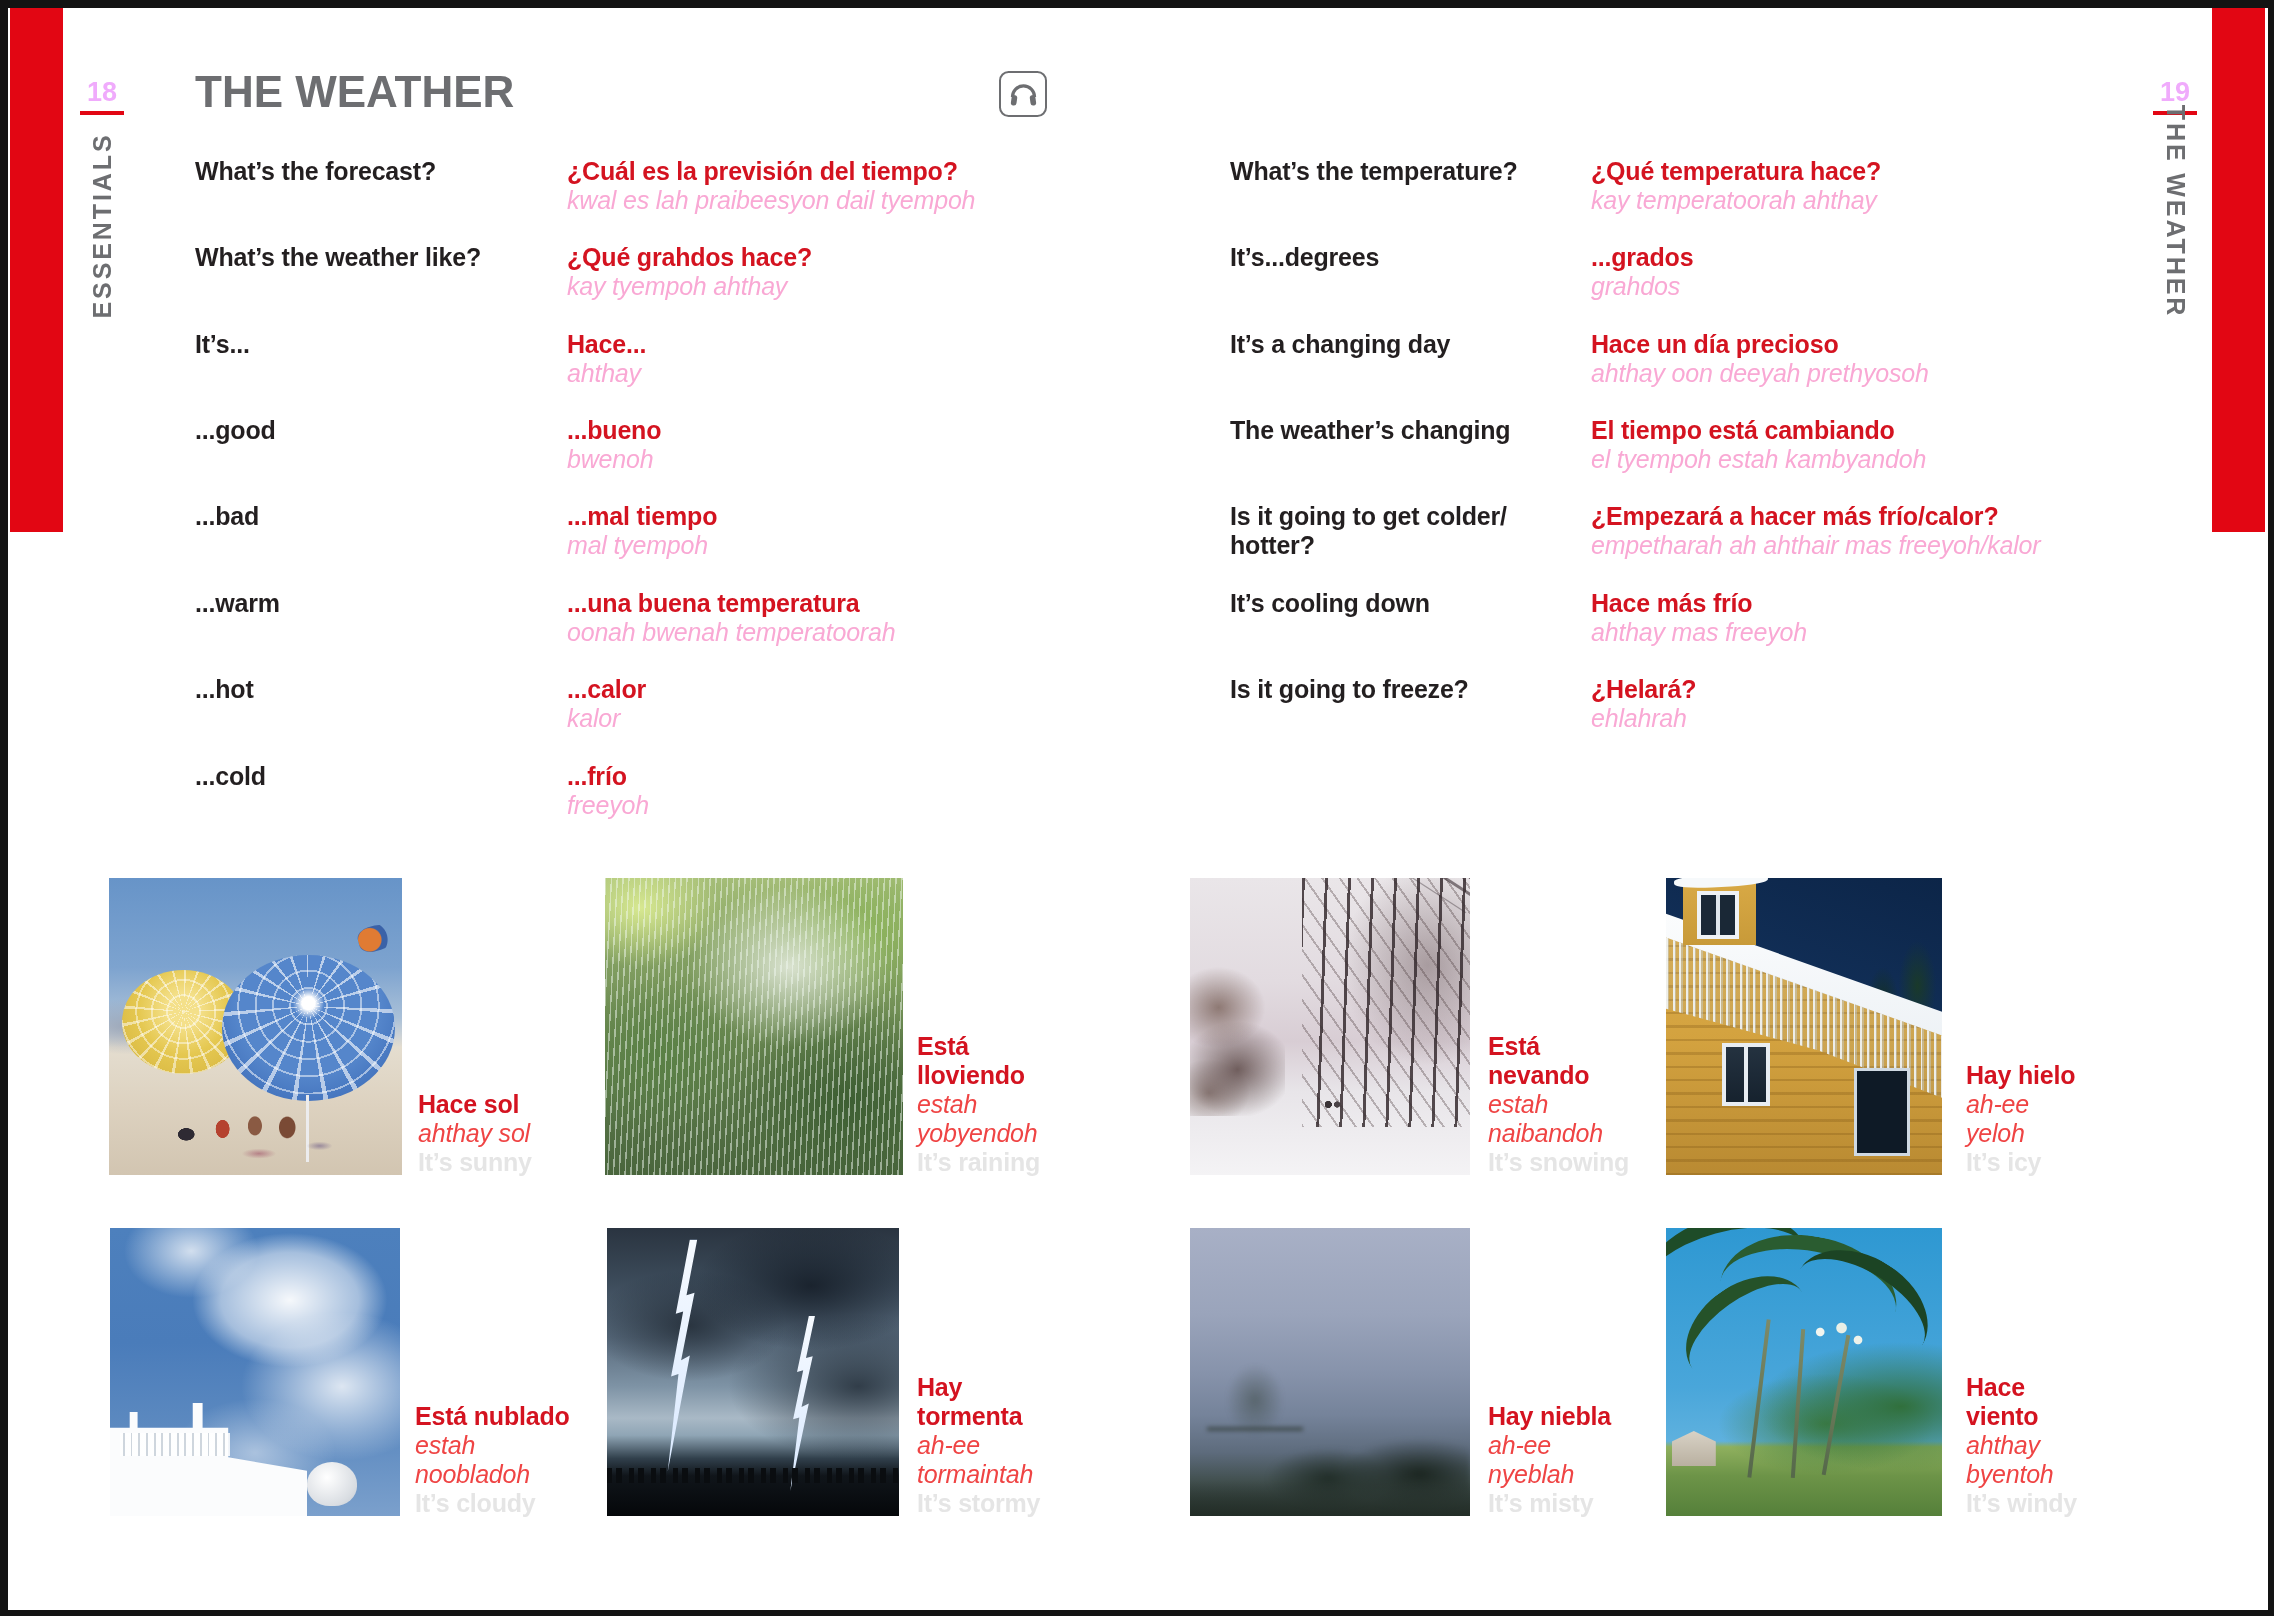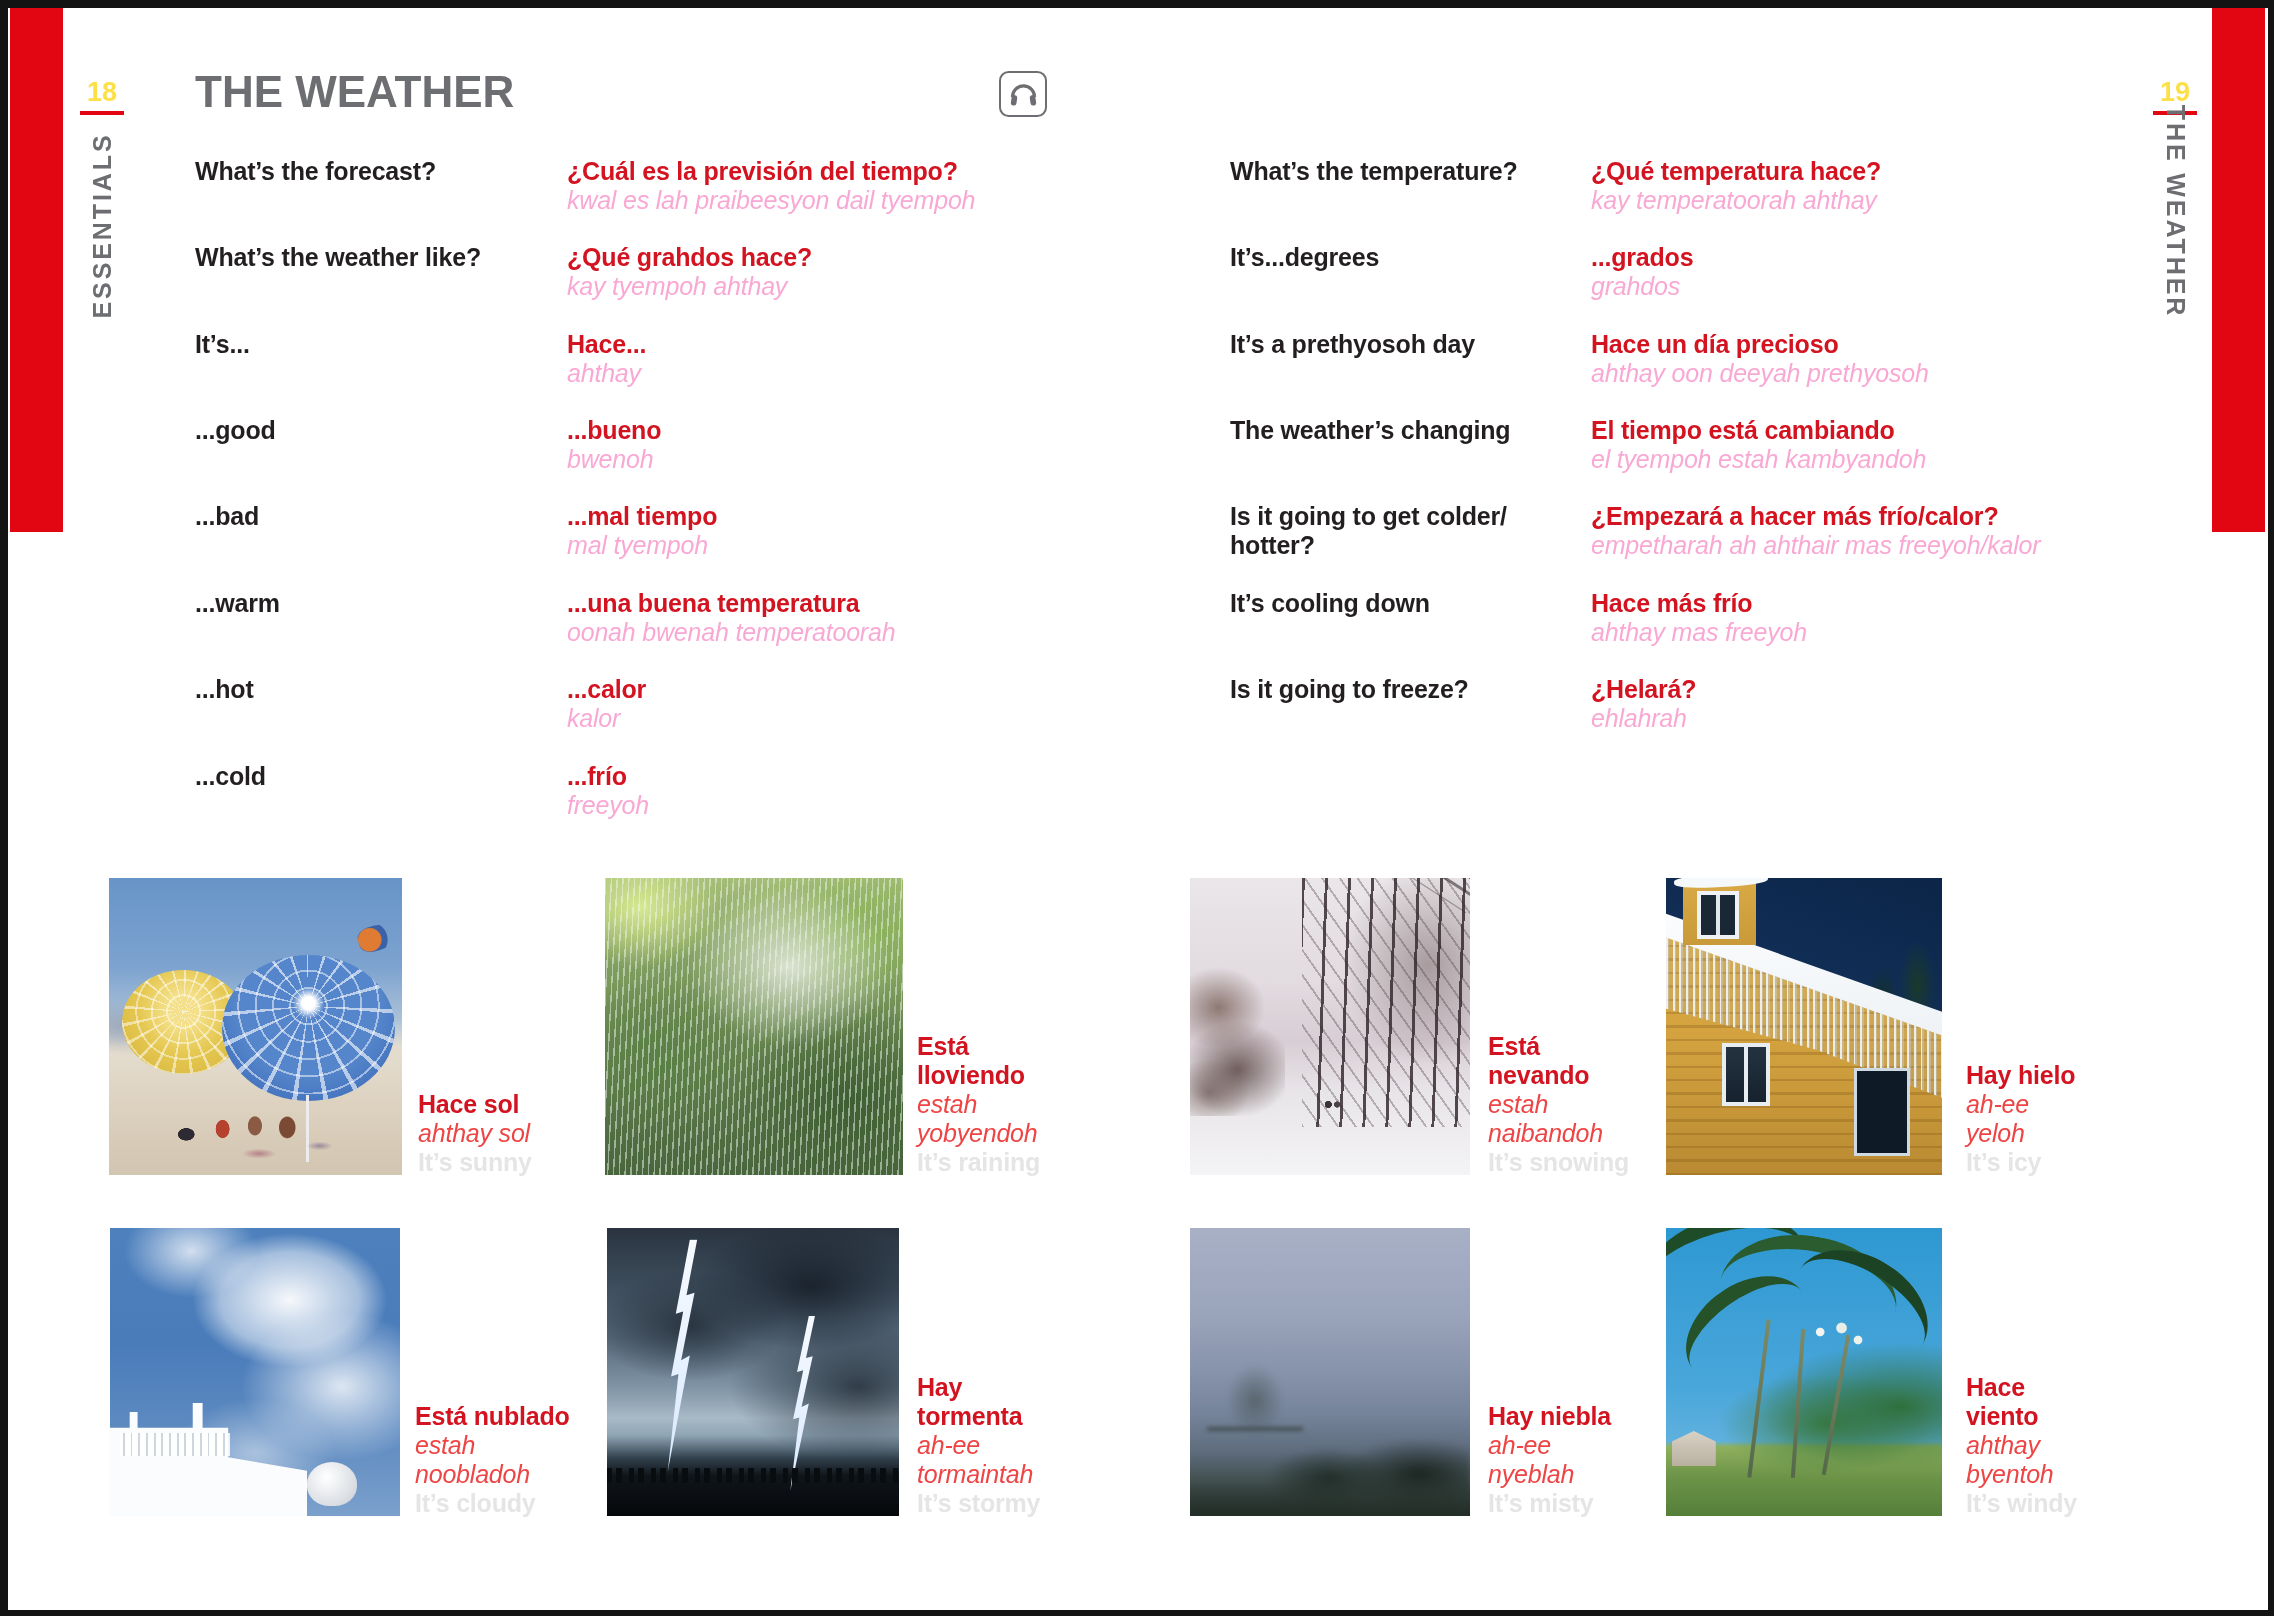--- a/index.html
+++ b/index.html
@@ -5,21 +5,21 @@
   html,body{margin:0;padding:0;background:#131313;}
   .frame{position:relative;width:2275px;height:1617px;background:#131313;
          font-family:"Liberation Sans",sans-serif;overflow:hidden;}
   .page-bg{position:absolute;left:7.7px;top:7.7px;width:2260px;height:1602px;background:#ffffff;}
 
   
   .redbar{position:absolute;top:7.7px;width:53px;height:524px;background:#e20613;}
   .redbar.left{left:9.6px}
   .redbar.right{left:2212px}
   .pagenum{position:absolute;top:79px;width:58px;text-align:center;font-size:27px;
-           font-weight:bold;color:#fde047;line-height:27px;}
+           font-weight:bold;color:#f0abfc;line-height:27px;}
   .pagenum.pn-left{left:73px}
   .pagenum.pn-right{left:2146px}
   .numline{position:absolute;top:111px;width:44px;height:3.8px;background:#e20613;}
   .numline.nl-left{left:80px}
   .numline.nl-right{left:2153px}
   .vtext{position:absolute;width:384px;height:29px;line-height:29px;text-align:center;
          font-size:25px;font-weight:bold;letter-spacing:2.9px;color:#6d6e71;white-space:nowrap;}
   .vtext.v-left{left:-90px;top:211px;transform:rotate(-90deg);}
   .vtext.v-right{left:1983px;top:197px;transform:rotate(90deg);}
   .title{position:absolute;left:195px;top:69px;font-size:44px;font-weight:bold;
@@ -266,21 +266,21 @@
     <div class="p-en">What’s the temperature?</div>
     <div class="p-es">¿Qué temperatura hace?</div>
     <div class="p-pr">kay temperatoorah ahthay</div>
   </div>
   <div class="prow prt" style="top:243px">
     <div class="p-en">It’s...degrees</div>
     <div class="p-es">...grados</div>
     <div class="p-pr">grahdos</div>
   </div>
   <div class="prow prt" style="top:330px">
-    <div class="p-en">It’s a prethyosoh day</div>
+    <div class="p-en">It’s a changing day</div>
     <div class="p-es">Hace un día precioso</div>
     <div class="p-pr">ahthay oon deeyah prethyosoh</div>
   </div>
   <div class="prow prt" style="top:416px">
     <div class="p-en">The weather’s changing</div>
     <div class="p-es">El tiempo está cambiando</div>
     <div class="p-pr">el tyempoh estah kambyandoh</div>
   </div>
   <div class="prow prt" style="top:502px">
     <div class="p-en">Is it going to get colder/

